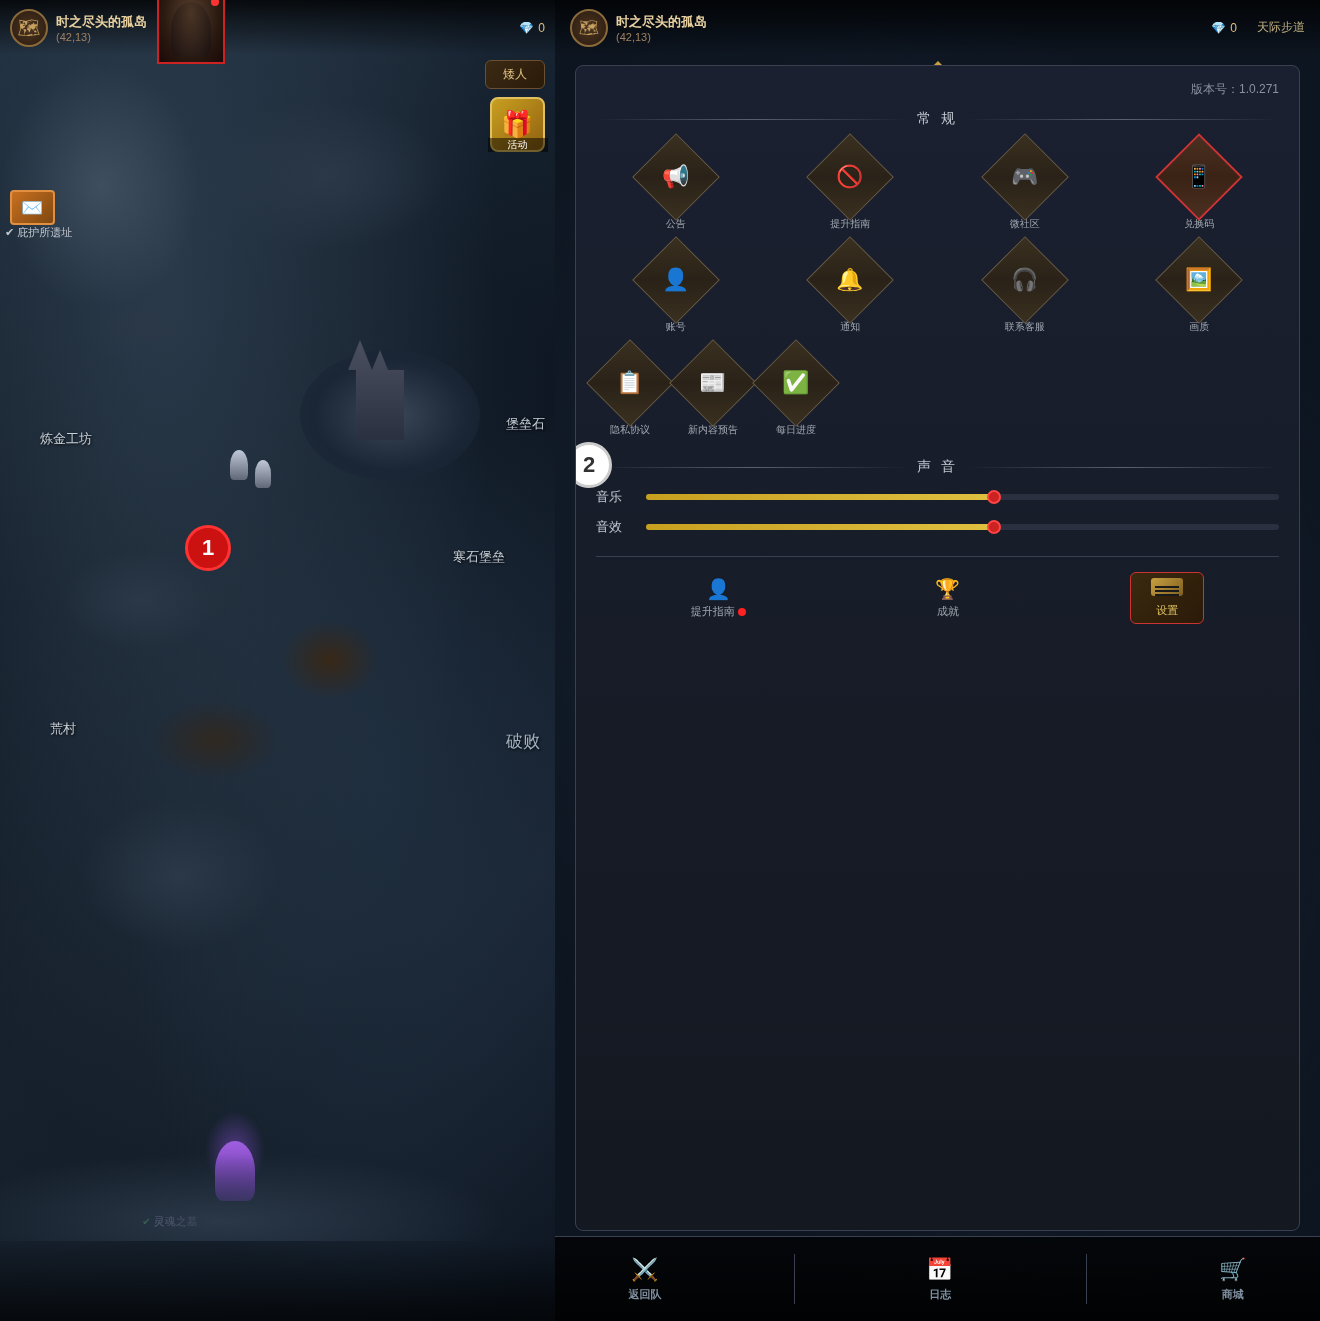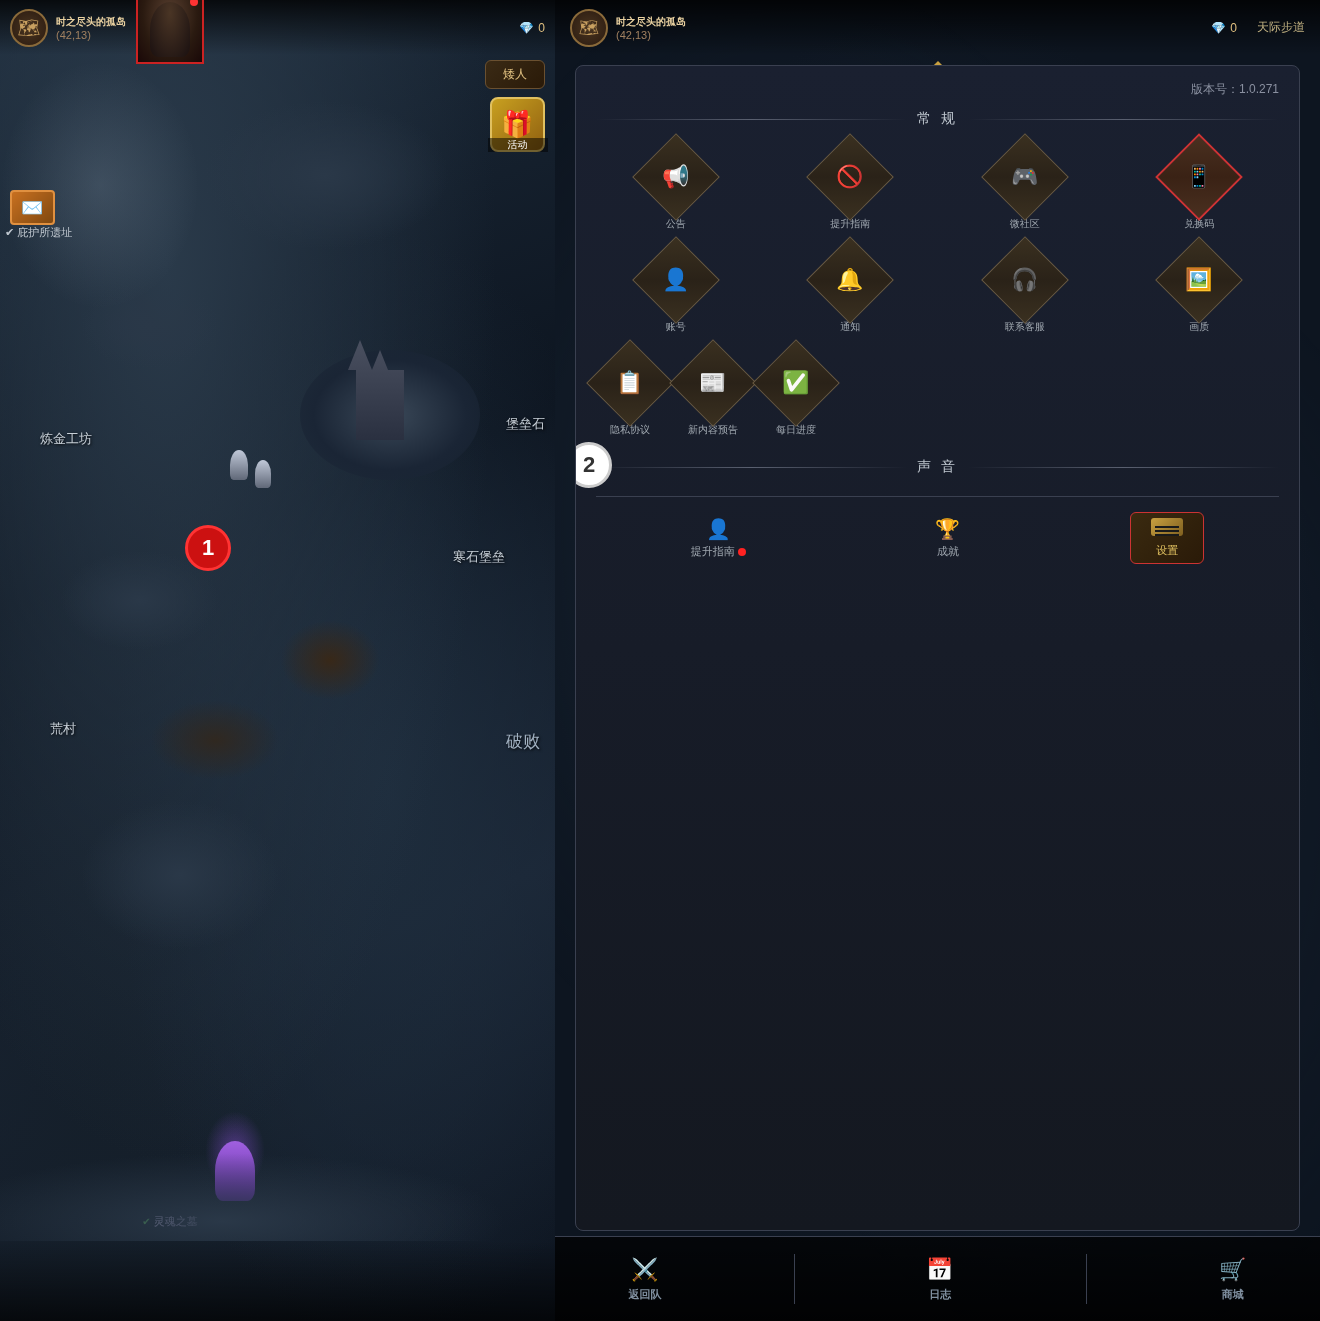--- a/index.html
+++ b/index.html
@@ -55,21 +55,21 @@
       font-size: 18px;
       color: #c8a060;
     }
 
     .location-info {
       margin-left: 8px;
     }
 
     .location-name {
       color: #e8d0a0;
-      font-size: 10px;
+      font-size: 13px;
       font-weight: bold;
     }
 
     .location-coords {
       color: #a08060;
       font-size: 11px;
     }
 
     .character-portrait {
       width: 68px;
@@ -748,22 +748,36 @@
       <div class="step-circle white" style="position:relative; left:-30px; top: -10px; display:inline-flex;">2</div>
 
       
       <div class="section-divider" style="margin-top:-40px;">
         <div class="divider-line"></div>
         <div class="section-title">声 音</div>
         <div class="divider-line"></div>
       </div>
 
       
-
-      
+      <div class="slider-row">
+        <span class="slider-label">音乐</span>
+        <div class="slider-track">
+          <div class="slider-fill" style="width:55%;"></div>
+          <div class="slider-thumb" style="left:calc(55% - 7px);"></div>
+        </div>
+      </div>
+
+      
+      <div class="slider-row">
+        <span class="slider-label">音效</span>
+        <div class="slider-track">
+          <div class="slider-fill" style="width:55%;"></div>
+          <div class="slider-thumb" style="left:calc(55% - 7px);"></div>
+        </div>
+      </div>
 
       
       <div style="display:flex; justify-content:space-around; align-items:center; margin-top:20px; border-top:1px solid #3a4050; padding-top:15px;">
 
         <div class="settings-tab">
           <span class="settings-tab-icon">👤</span>
           <div style="display:flex; align-items:center;">
             <span class="settings-tab-label">提升指南</span>
             <span class="red-dot"></span>
           </div>

